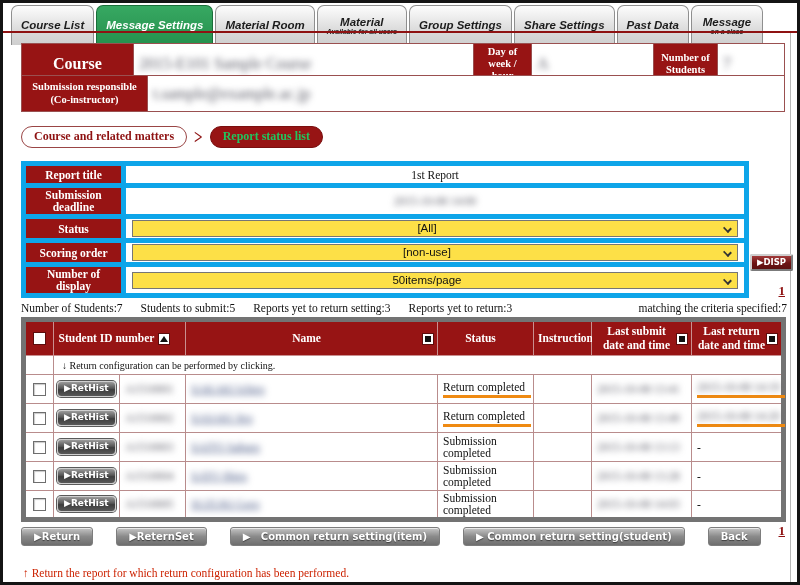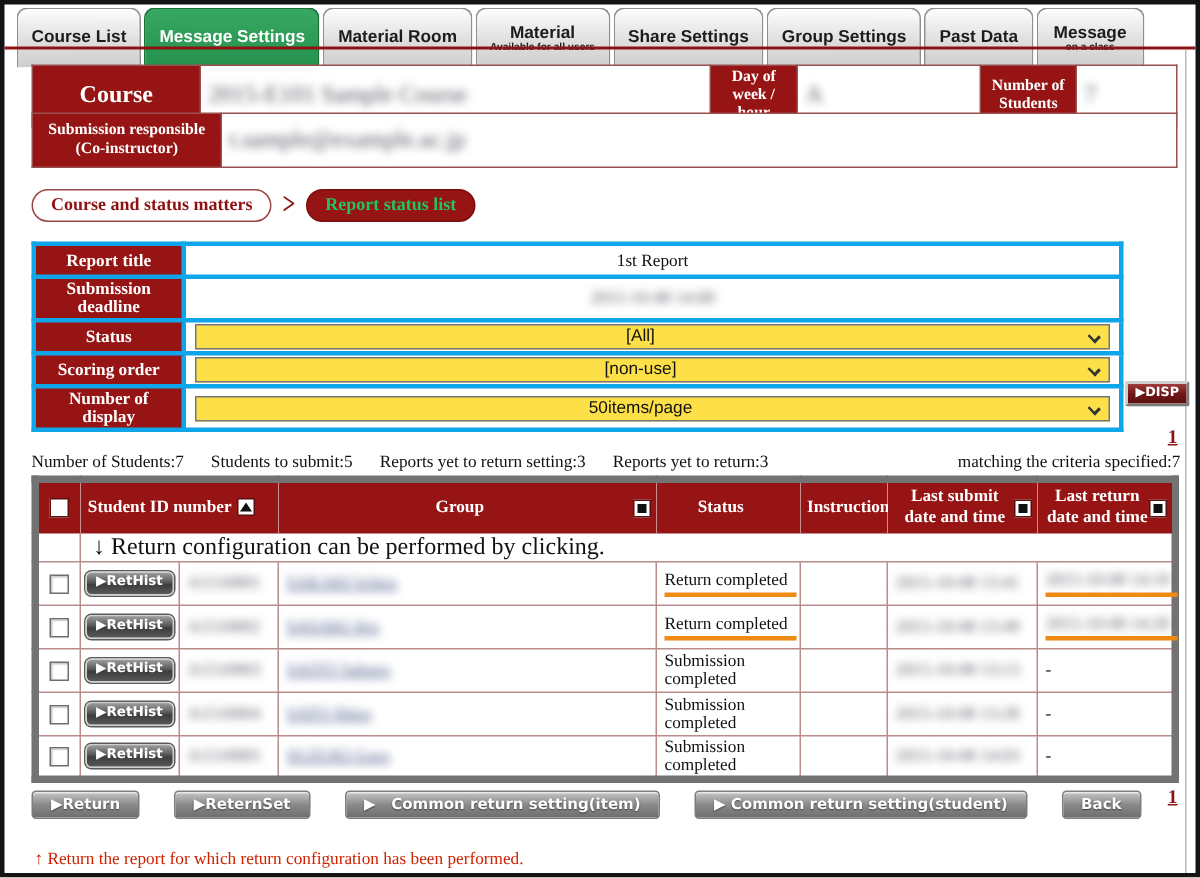--- a/index.html
+++ b/index.html
@@ -12,21 +12,21 @@
   .right-rule { position:absolute; top:30px; bottom:0; right:6px; width:1px; background:#b9b9b9; }
 
   
   .tabbar { position:absolute; top:2px; left:8px; display:flex; align-items:flex-end; gap:2px;
             font-family:"Liberation Sans", sans-serif; }
   .tab {
     height:40px; min-width:72px; padding:2px 9px; display:flex; flex-direction:column;
     align-items:center; justify-content:center; cursor:pointer;
     background:linear-gradient(#fdfdfd,#dcdcdc 60%,#cfcfcf);
     border:1px solid #8f8f8f; border-bottom:none; border-radius:7px 7px 0 0;
-    font-weight:bold; font-size:11.5px; color:#1c1c1c; text-align:center; line-height:1.05;
+    font-weight:bold; font-size:11.5px; color:#1c1c1c; text-align:center; line-height:1.05;font-style:italic;
   }
   .tab.active { background:linear-gradient(#37a862,#25914d); border-color:#1a6e3a; color:#fff; }
   .tab .sub { font-weight:bold; font-size:6.8px; color:inherit; }
   .topline { position:absolute; top:28px; left:0; right:0; height:2px; background:#8e1212; }
 
   
   table { border-collapse:collapse; }
   .info { position:absolute; left:18px; width:764px; table-layout:fixed; }
   .info1 { top:40px; }
   .info2 { top:72px; }
@@ -39,21 +39,21 @@
 
   
   .crumbs { position:absolute; top:123px; left:18px; display:flex; align-items:center; gap:7px; }
   .pill { border-radius:11px; font-size:12px; font-weight:bold; padding:2px 12px 3px; }
   .pill.light { background:#fff; border:1px solid #9a4545; color:#8e1212; cursor:pointer; }
   .pill.dark  { background:#971414; border:1px solid #7a0f0f; color:#22c55e; }
   .crumb-sep { color:#8e1212; font-size:15px; font-weight:bold; transform:scaleY(1.4); }
 
   
   .filter { position:absolute; top:158px; left:18px; width:728px; table-layout:fixed; }
-  .filter th, .filter td { border:3px solid #0ea5e9; height:22px; font-size:11.5px; }
+  .filter th, .filter td { border:5px solid #0ea5e9; height:22px; font-size:11.5px; }
   .filter th { width:100px; background:#971414; color:#fff; padding:1px 4px; }
   .filter td { background:#fff; padding:1px 6px; text-align:center; }
   .selbox {
     position:relative; width:100%; height:17px; border:1px solid #767676; background:#fde047;
     font-family:"Liberation Sans", sans-serif; font-size:11.5px; line-height:15px;
     padding:0 20px 0 4px; cursor:pointer; color:#111;
   }
   .chev { position:absolute; right:6px; top:4px; width:7px; height:7px;
           border-right:2px solid #333; border-bottom:2px solid #333; transform:rotate(45deg) scaleY(.8); }
   .dispbtn {
@@ -74,21 +74,21 @@
   .stats .item { margin-right:18px; }
   .stats .match { margin-left:auto; margin-right:0; }
 
   
   .main { position:absolute; top:314px; left:18px; width:764px; table-layout:fixed; }
   .main th, .main td { border:1px solid #b98c8c; font-size:11.5px; }
   .main { border:5px solid #737373; }
   .main th { background:#971414; color:#fff; border-color:#c98f8f; height:36px;
              line-height:1.2; position:relative; padding:0 14px 0 4px; }
   .main td { background:#fff; height:29px; padding:0 5px; text-align:left; vertical-align:middle; }
-  .note-row td { height:19px; font-size:16px; padding-left:8px; }
+  .note-row td { height:19px; font-size:10px; padding-left:8px; }
   .cb { width:13px; height:13px; background:#fff; border:1px solid #6e6e6e;
         box-shadow:inset 1px 1px 1px #c9c9c9; margin:0 auto; cursor:pointer; }
   .hcb { width:13px; height:13px; background:#fff; border:1px solid #5c0d0d; margin:0 auto; cursor:pointer; }
   .sorticon { position:absolute; right:3px; top:50%; margin-top:-6px; width:12px; height:12px;
               background:#fff; border:1px solid #5c0d0d; display:flex; align-items:center;
               justify-content:center; cursor:pointer; }
   .sorticon.inline { position:static; margin:0 0 0 4px; display:inline-flex; vertical-align:middle; }
   .tri-up { width:0; height:0; border-left:4px solid transparent; border-right:4px solid transparent;
             border-bottom:6px solid #111; }
   .sq { width:6px; height:6px; background:#111; }
@@ -127,24 +127,24 @@
         <span>Message Settings</span>
       </div>
     <div class="tab">
         <span>Material Room</span>
       </div>
     <div class="tab">
         <span>Material</span>
         <span class="sub">Available for all users</span>
       </div>
     <div class="tab">
+        <span>Group Settings</span>
+      </div>
+    <div class="tab">
         <span>Share Settings</span>
-      </div>
-    <div class="tab">
-        <span>Group Settings</span>
       </div>
     <div class="tab">
         <span>Past Data</span>
       </div>
     <div class="tab">
         <span>Message</span>
         <span class="sub">on a class</span>
       </div>
   </div>
   <div class="topline"></div>
@@ -177,21 +177,21 @@
       </colgroup>
     <tbody>
         <tr>
       <th style="font-size:10.5px; height:36px;">Submission responsible (Co-instructor)</th>
       <td><span class="blur">t.sample@example.ac.jp</span></td>
     </tr>
   </tbody>
     </table>
 
   <div class="crumbs">
-    <span class="pill light">Course and status matters</span>
+    <span class="pill light">Course and related matters</span>
     <span class="crumb-sep">&gt;</span>
     <span class="pill dark">Report status list</span>
   </div>
 
   <table class="filter">
     <tbody>
         <tr>
       <th>Report title</th>
       <td>1st Report</td>
     </tr>
@@ -246,21 +246,21 @@
         <tr>
       <th style="padding:0">
             <div class="hcb"></div>
           </th>
       <th colspan="2">
         <span>Student ID number</span><span class="sorticon inline">
               <span class="tri-up"></span>
             </span>
       </th>
       <th>
-        <span>Group</span><span class="sorticon">
+        <span>Name</span><span class="sorticon">
               <span class="sq"></span>
             </span>
       </th>
       <th>Status</th>
       <th>Instruction</th>
       <th>
         <span>Last submit date and time</span><span class="sorticon">
               <span class="sq"></span>
             </span>
       </th>

